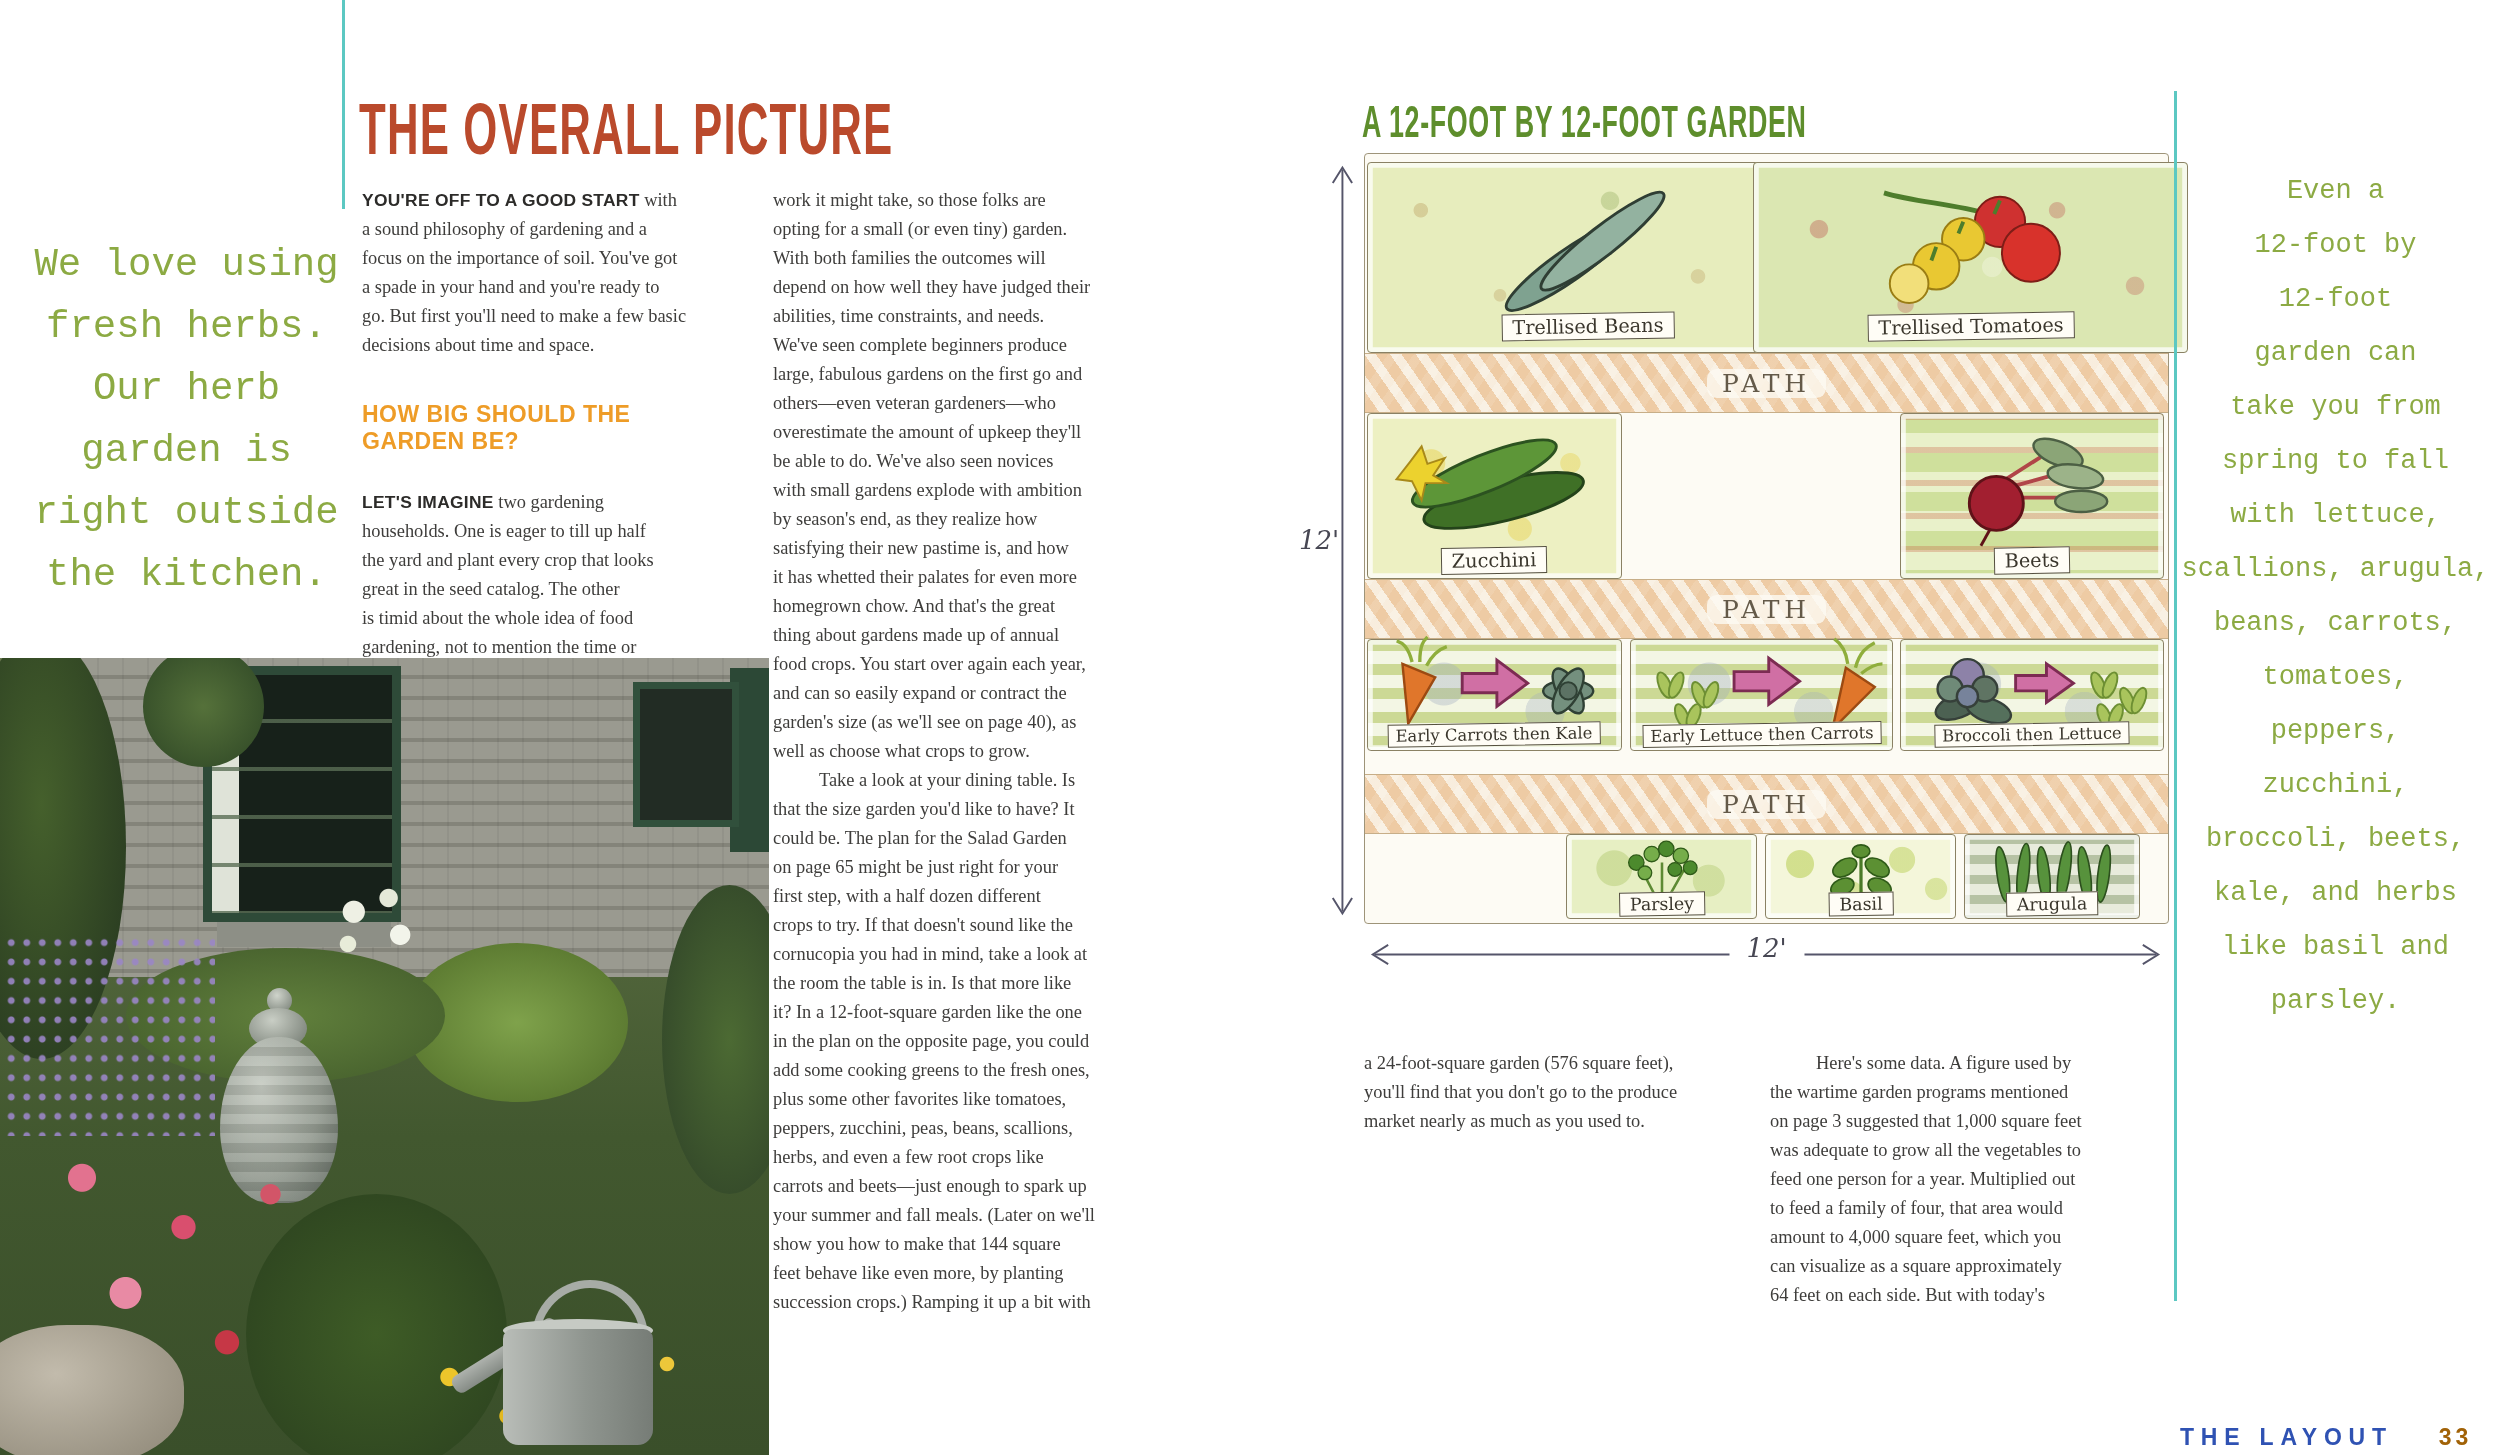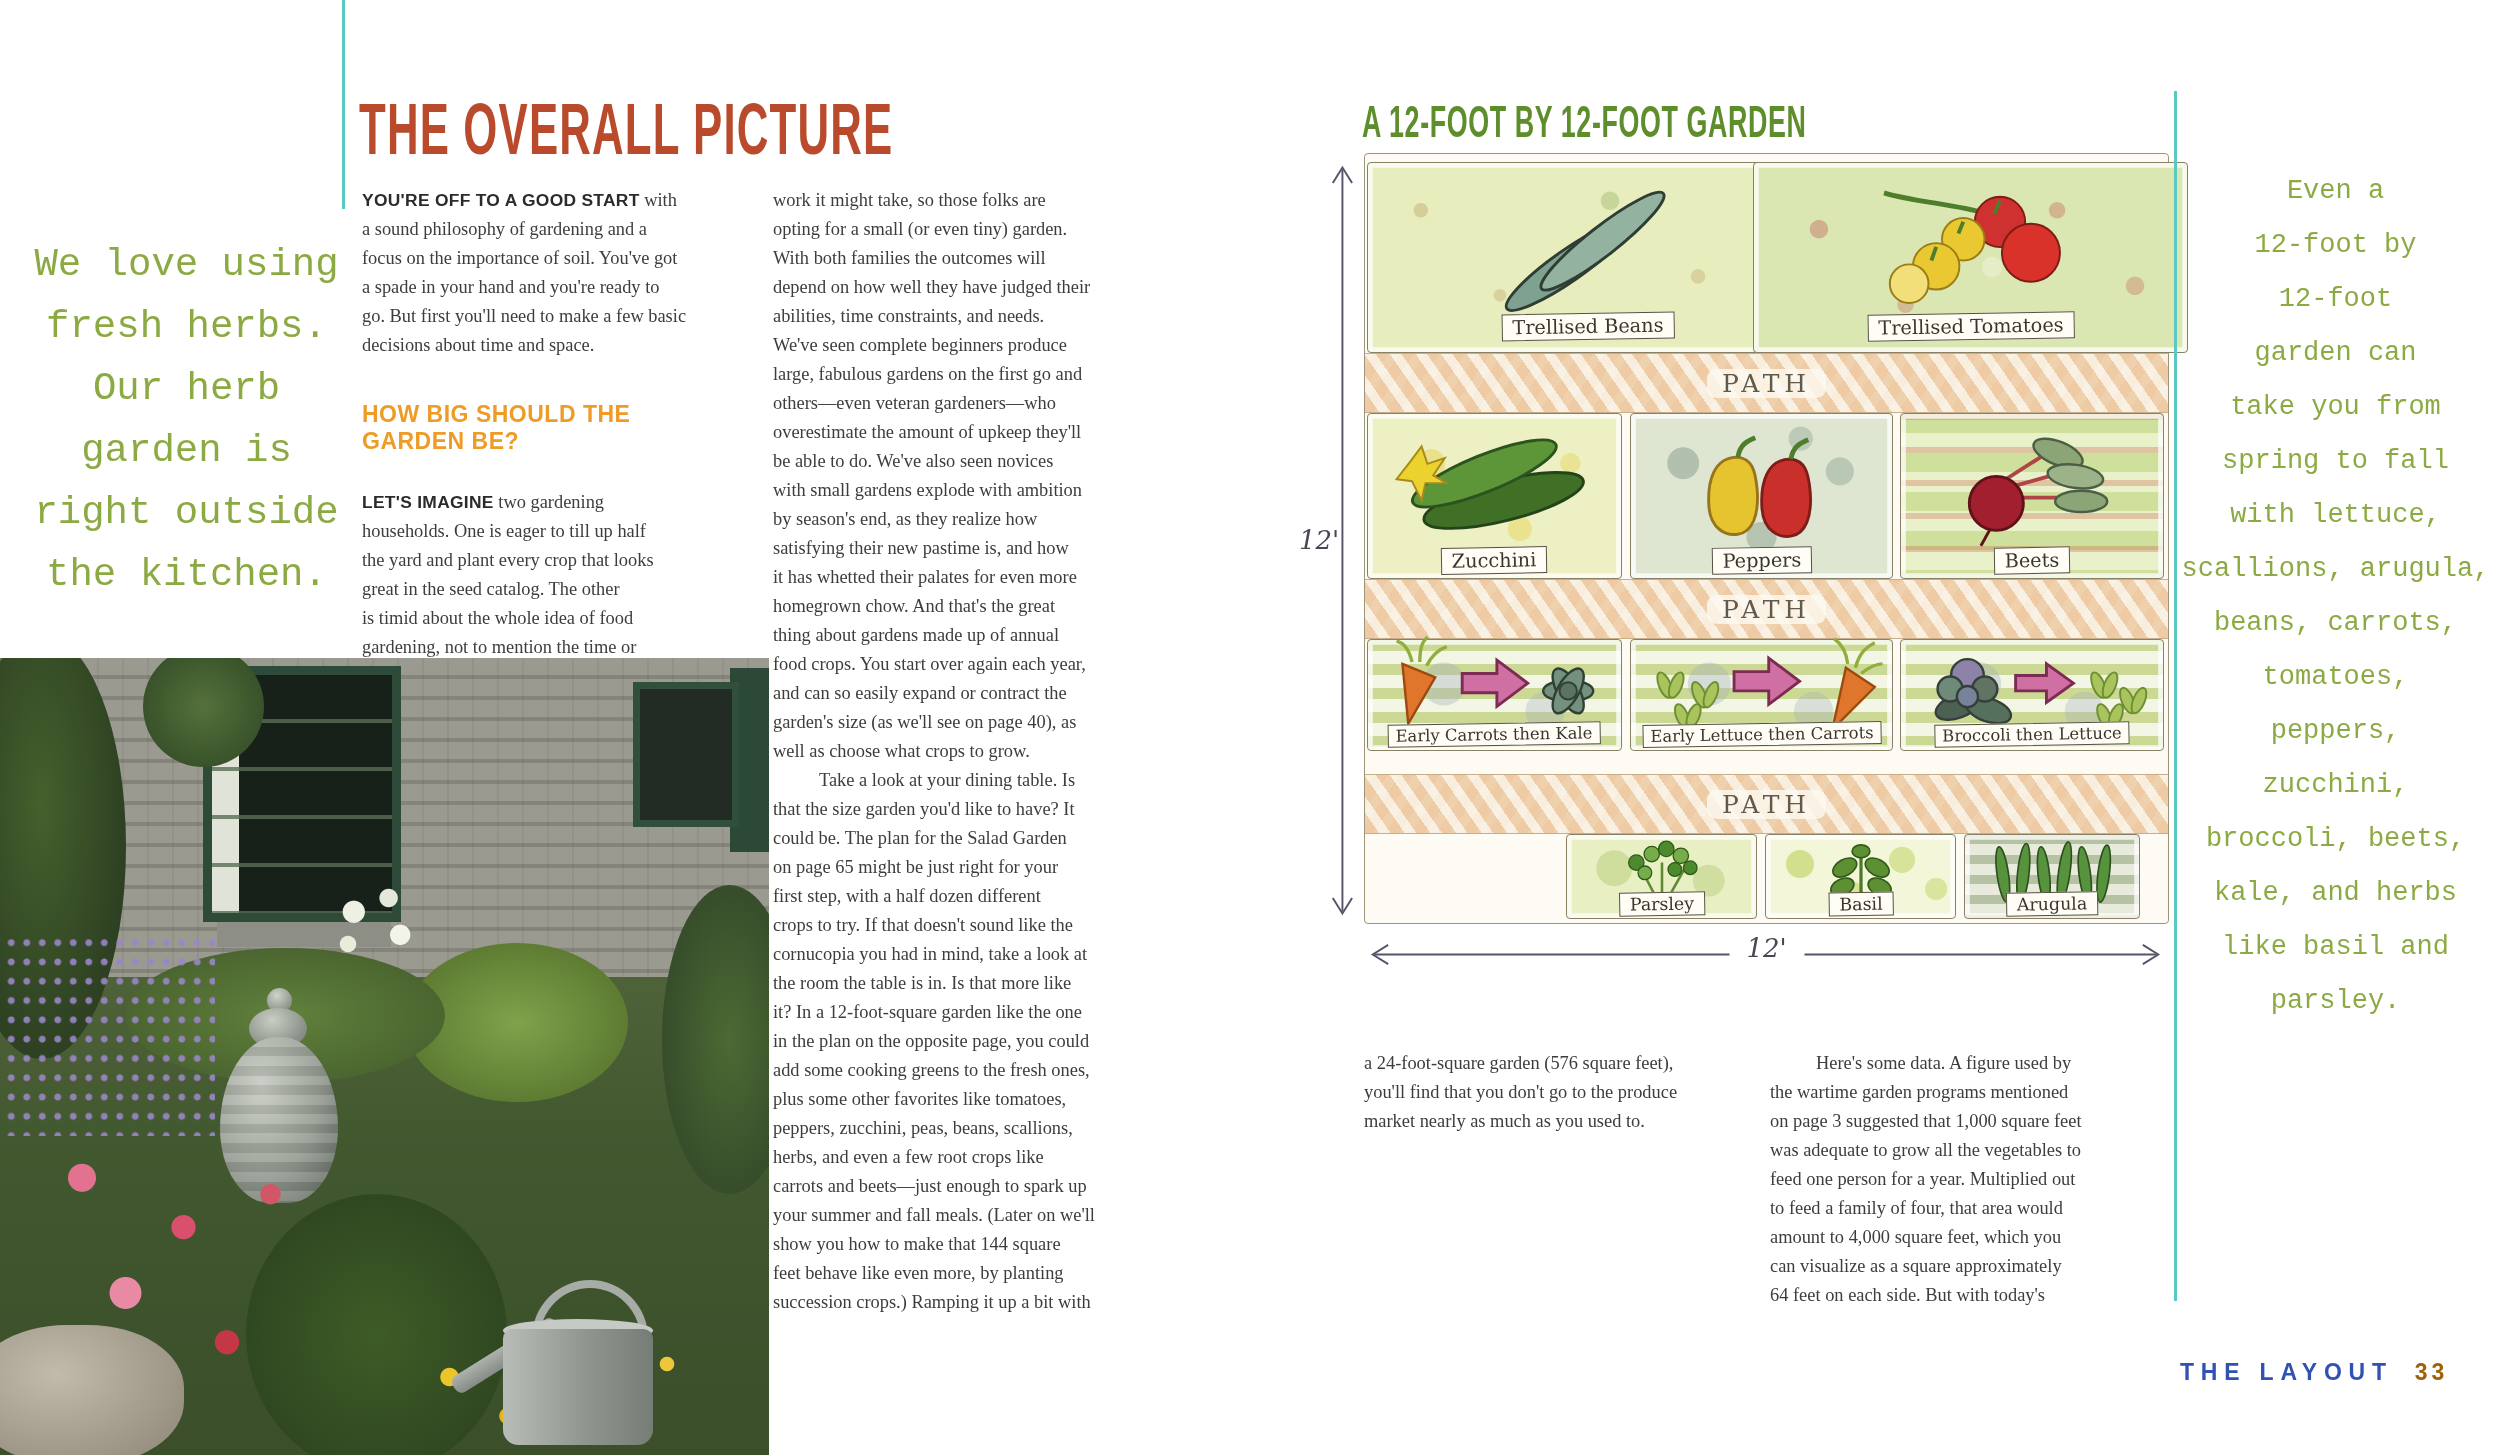--- a/index.html
+++ b/index.html
@@ -26,21 +26,21 @@
   .body{font-size:18.4px;line-height:29px;color:#3e3d3b;white-space:pre-line}
   .lead{font-family:"Liberation Sans",sans-serif;font-weight:bold;font-size:17.4px;letter-spacing:0.3px;color:#2c2b29}
   .subhead{font-family:"Liberation Sans",sans-serif;font-weight:bold;font-size:23px;line-height:27px;
     color:#ee9c27;white-space:pre-line;letter-spacing:0.5px;margin:41px 0 33px}
   .indent{text-indent:46px}
   .col1{left:362px;top:186px;width:410px}
   .col2{left:773px;top:186px;width:410px}
   .colA{left:1364px;top:1049px;width:386px}
   .colB{left:1770px;top:1049px;width:386px}
   
-  .footer{left:2180px;top:1359px;display:flex;gap:22px;align-items:flex-start;font-family:"Liberation Sans",sans-serif}
+  .footer{left:2180px;top:1424px;display:flex;gap:46px;align-items:flex-start;font-family:"Liberation Sans",sans-serif}
   .footer-section{color:#2f52b3;font-weight:bold;font-size:23px;letter-spacing:6.8px}
   .footer-page{color:#a16207;font-weight:bold;font-size:23px;letter-spacing:3.9px}
   
   .plan{left:1364px;top:153px;width:805px;height:771px;border:1.9px solid #9e9479;border-radius:3.9px;background:#fdfbf4}
   .prow{position:absolute;left:0;right:0}
   .row1{top:7.7px;height:191px}.row2{top:259px;height:166px}.row3{top:485px;height:112px}.row4{top:680px;height:85px}
   .path{position:absolute;left:0;right:0;display:flex;align-items:center;justify-content:center;
     border-top:1.9px solid #c7ae88;border-bottom:1.9px solid #c7ae88;
     background:repeating-linear-gradient(55deg,rgba(238,203,164,.85) 0 11.6px,rgba(249,241,228,.9) 11.6px 21px),
                repeating-linear-gradient(-55deg,#eecba4 0 11.6px,#f9f1e4 11.6px 21px)}
@@ -300,29 +300,20 @@
 
     <div class="prow row2">
       <div class="bed c1 bg-zucchini">
         <svg class="veg" width="222" height="126" viewBox="0 0 230 130">
           <ellipse cx="125" cy="80" rx="85" ry="21" fill="#3f7026" stroke="#24431a" stroke-width="3" transform="rotate(-14 125 80)"></ellipse>
           <ellipse cx="105" cy="52" rx="80" ry="19" fill="#5d9638" stroke="#2c5220" stroke-width="3" transform="rotate(-22 105 52)"></ellipse>
           <polygon points="28,40 40,24 46,42 64,36 52,54 66,62 44,62 40,80 30,60 14,58" fill="#ecd22e" stroke="#a8891a" stroke-width="2"></polygon>
         </svg>
         <div class="bed-label">Zucchini</div>
       </div>
-      <div class="bed c2 bg-peppers">
-        <svg class="veg" width="184" height="135" viewBox="0 0 190 140">
-          <path d="M70,40 C45,40 38,65 40,92 C42,115 58,122 70,120 C85,118 92,100 90,74 C88,52 84,42 70,40 Z" fill="#e5c430" stroke="#97741a" stroke-width="3"></path>
-          <path d="M70,40 C72,28 78,24 88,20" fill="none" stroke="#4e7d2c" stroke-width="5"></path>
-          <path d="M125,42 C100,42 93,67 95,94 C97,117 113,124 125,122 C140,120 147,102 145,76 C143,54 139,44 125,42 Z" fill="#c9302b" stroke="#7e1d17" stroke-width="3"></path>
-          <path d="M125,42 C127,30 133,26 143,22" fill="none" stroke="#4e7d2c" stroke-width="5"></path>
-        </svg>
-        <div class="bed-label">Peppers</div>
-      </div>
       <div class="bed c3 bg-beets">
         <svg class="veg" width="184" height="135" viewBox="0 0 190 140">
           <path d="M60,68 L104,40 M62,74 L120,58 M64,82 L128,82" stroke="#b04548" stroke-width="4" fill="none"></path>
           <ellipse cx="122" cy="36" rx="27" ry="12" fill="#8ba577" stroke="#4c5f44" stroke-width="2.5" transform="rotate(22 122 36)"></ellipse>
           <ellipse cx="140" cy="60" rx="29" ry="12" fill="#9cb389" stroke="#4c5f44" stroke-width="2.5" transform="rotate(8 140 60)"></ellipse>
           <ellipse cx="146" cy="86" rx="27" ry="11" fill="#8ba577" stroke="#4c5f44" stroke-width="2.5"></ellipse>
           <circle cx="58" cy="88" r="28" fill="#a21f30" stroke="#5f1218" stroke-width="3"></circle>
           <path d="M52,114 L42,132" stroke="#5f1218" stroke-width="3" fill="none"></path>
         </svg>
         <div class="bed-label">Beets</div>

